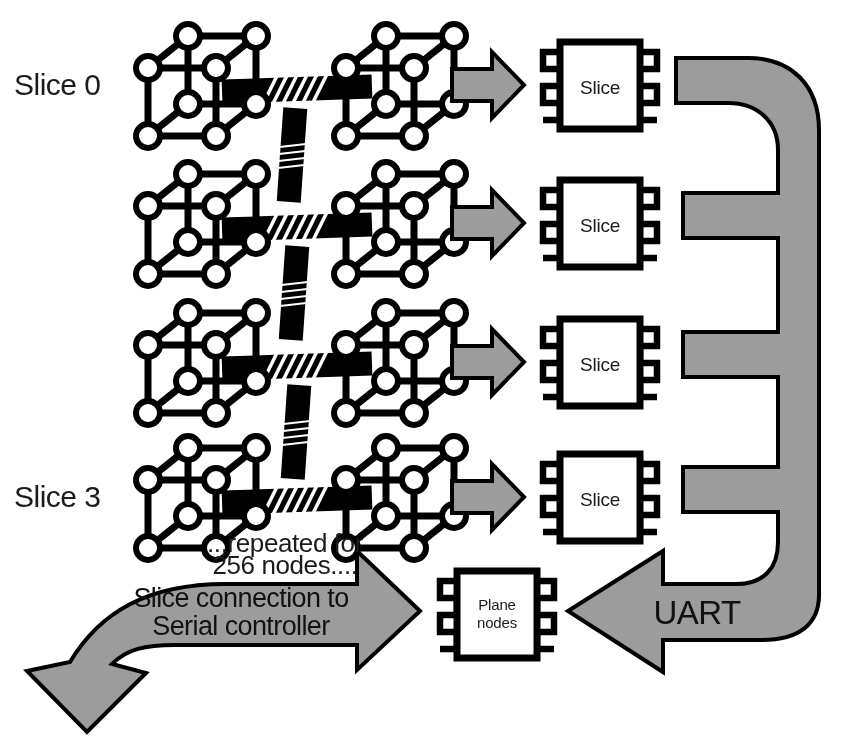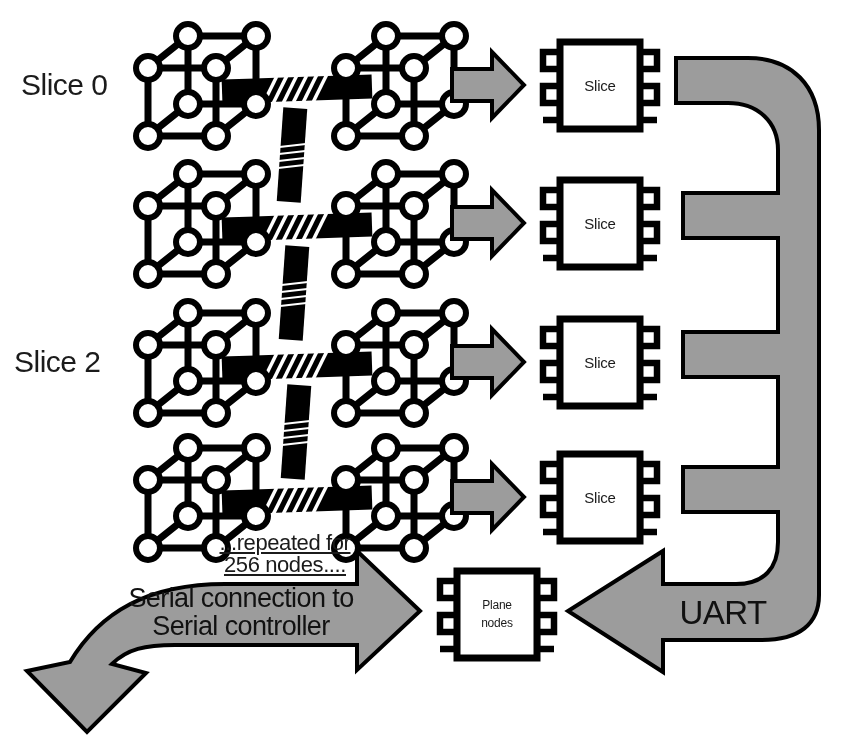--- a/index.html
+++ b/index.html
@@ -7,30 +7,30 @@
     position:relative; width:846px; height:749px; background:#ffffff;
     font-family:"Liberation Sans", sans-serif; overflow:hidden;
   }
   .canvas svg { position:absolute; left:0; top:0; }
   .txt { position:absolute; color:#141414; }
   .slice-label {
     width:130px; height:40px; line-height:40px; font-size:30px;
     letter-spacing:-0.5px; text-align:left; color:#1b1b1b;
   }
   .chip-label {
-    width:96px; text-align:center; font-size:15px; color:#1b1b1b;
+    width:96px; text-align:center; font-size:19px; color:#1b1b1b;
     letter-spacing:-0.2px;
   }
   .plane-label {
-    width:100px; text-align:center; font-size:12px; line-height:18px;
+    width:100px; text-align:center; font-size:15px; line-height:18px;
     color:#1b1b1b; letter-spacing:-0.2px;
   }
   .note-label {
-    width:180px; text-align:center; font-size:22px; line-height:22px;
-    color:#1b1b1b; letter-spacing:-0.4px;text-decoration:underline;
+    width:180px; text-align:center; font-size:26px; line-height:22px;
+    color:#1b1b1b; letter-spacing:-0.4px;
   }
   .serial-label {
     width:250px; text-align:center; font-size:27px; line-height:28px;
     color:#111111; letter-spacing:-0.6px;
   }
   .uart-label {
     width:110px; text-align:center; font-size:33px; color:#111111;
     letter-spacing:-0.5px;
   }
 </style>
@@ -128,38 +128,38 @@
     <use href="#arrow-r" transform="translate(452,461)" fill="#9c9c9c"></use>
 
     <use href="#chip" transform="translate(535,38)"></use>
     <use href="#chip" transform="translate(535,176)"></use>
     <use href="#chip" transform="translate(535,315)"></use>
     <use href="#chip" transform="translate(535,450)"></use>
 
     <use href="#chip" transform="translate(432,567)"></use>
   </svg>
 
-  <div class="txt slice-label" style="left:21px; top:65px;">Slice 0</div>
-  <div class="txt slice-label" style="left:14px; top:342px;">Slice 2</div>
+  <div class="txt slice-label" style="left:14px; top:65px;">Slice 0</div>
+  <div class="txt slice-label" style="left:14px; top:477px;">Slice 3</div>
 
   <div class="txt chip-label" style="left:552px; top:77px;">Slice</div>
   <div class="txt chip-label" style="left:552px; top:215px;">Slice</div>
   <div class="txt chip-label" style="left:552px; top:354px;">Slice</div>
   <div class="txt chip-label" style="left:552px; top:489px;">Slice</div>
 
   <div class="txt plane-label" style="left:447px; top:596px;">
     <div>Plane</div>
     <div>nodes</div>
   </div>
 
   <div class="txt note-label" style="left:195px; top:532px;">
     <div>...repeated for</div>
     <div>256 nodes....</div>
   </div>
 
   <div class="txt serial-label" style="left:116px; top:584px;">
-    <div>Serial connection to</div>
+    <div>Slice connection to</div>
     <div>Serial controller</div>
   </div>
 
-  <div class="txt uart-label" style="left:668px; top:594px;">UART</div>
+  <div class="txt uart-label" style="left:642px; top:594px;">UART</div>
 
 </div>
 
 </body></html>

